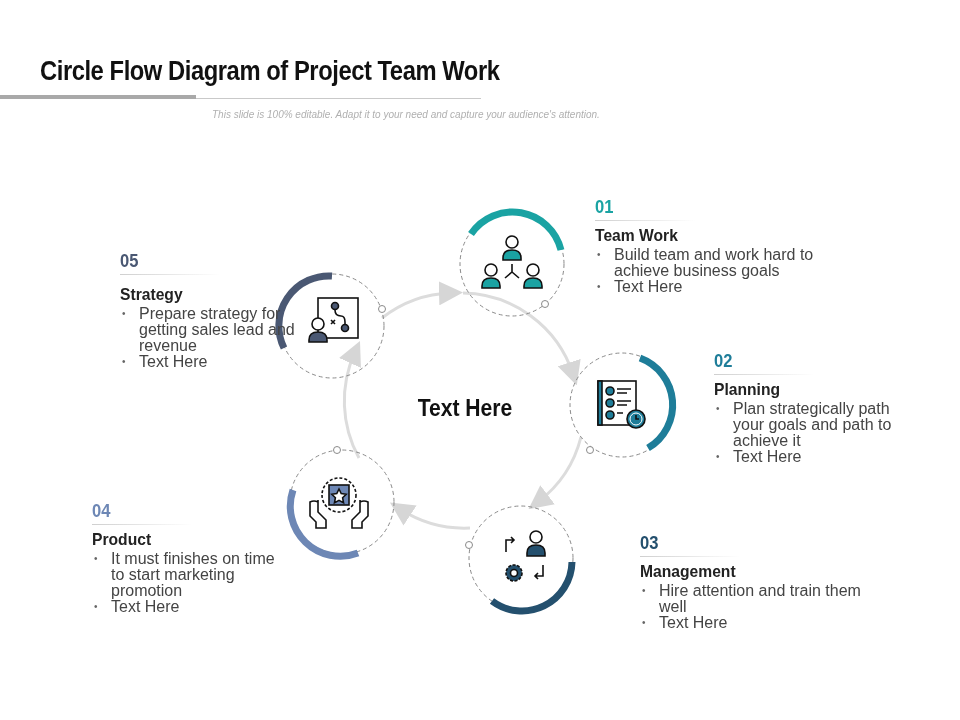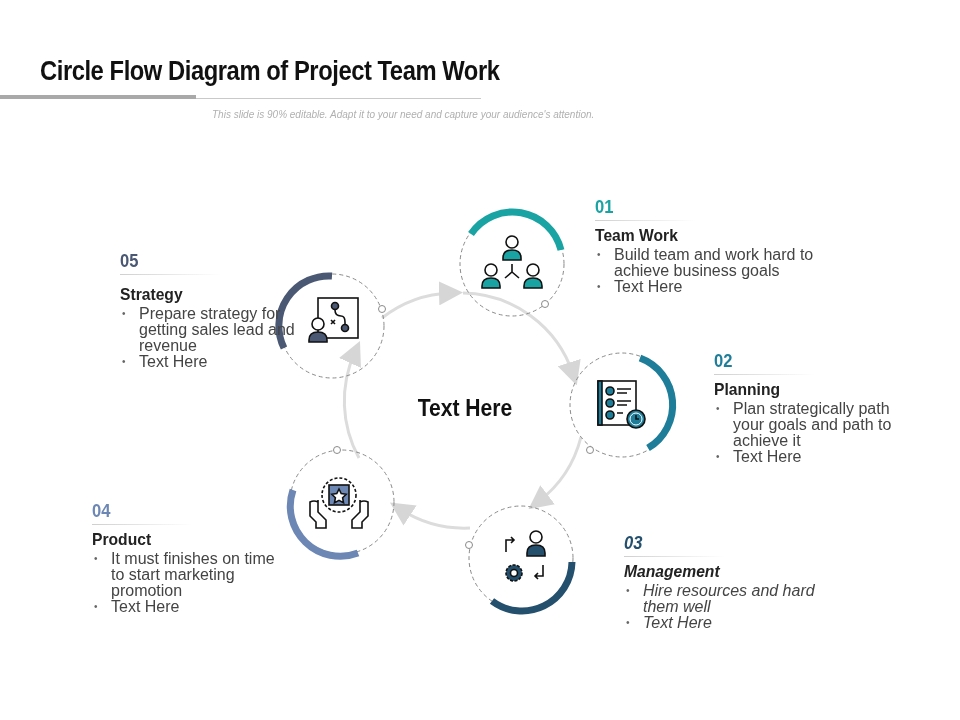--- a/index.html
+++ b/index.html
@@ -21,21 +21,21 @@
   .step ul { margin: 2px 0 0 0; padding: 0; list-style: none; }
   .step li { position: relative; padding-left: 19px; font-size: 16px; line-height: 16px; color: #444; }
   .step li::before { content: "•"; position: absolute; left: 2px; top: 0; color: #666; font-size: 10px; }
 </style>
 </head>
 <body>
 
 <div class="title">Circle Flow Diagram of Project Team Work</div>
 <div class="rule-thick"></div>
 <div class="rule-thin"></div>
-<div class="subtitle">This slide is 90% editable. Adapt it to your need and capture your audience's attention.</div>
+<div class="subtitle">This slide is 100% editable. Adapt it to your need and capture your audience's attention.</div>
 
 <svg class="diagram" width="960" height="720" viewBox="0 0 960 720">
   <defs>
     <marker id="arrowhead" markerWidth="8" markerHeight="8" refX="4" refY="4" orient="auto">
       <path d="M0,0 L8,4 L0,8 z" fill="#d6d6d6"></path>
     </marker>
   </defs>
 
   <g fill="none" stroke="#dcdcdc" stroke-width="3">
     <path d="M 463 293 A 118 118 0 0 1 573 374" marker-end="url(#arrowhead)"></path>
@@ -135,26 +135,26 @@
 <div class="step" style="left:714px; top:351px; width:185px;">
   <div class="num" style="color:#1e7d99">02</div>
   <div class="sep"></div>
   <div class="head">Planning</div>
   <ul>
     <li>Plan strategically path your goals and path to achieve it</li>
     <li>Text Here</li>
   </ul>
 </div>
 
-<div class="step" style="left:624px; top:533px; width:230px;font-style:italic;">
+<div class="step" style="left:640px; top:533px; width:230px;">
   <div class="num" style="color:#24506e">03</div>
   <div class="sep"></div>
   <div class="head">Management</div>
   <ul>
-    <li>Hire resources and hard them well</li>
+    <li>Hire attention and train them well</li>
     <li>Text Here</li>
   </ul>
 </div>
 
 <div class="step" style="left:92px; top:501px; width:200px;">
   <div class="num" style="color:#6d87b5">04</div>
   <div class="sep"></div>
   <div class="head">Product</div>
   <ul>
     <li>It must finishes on time to start marketing promotion</li>

